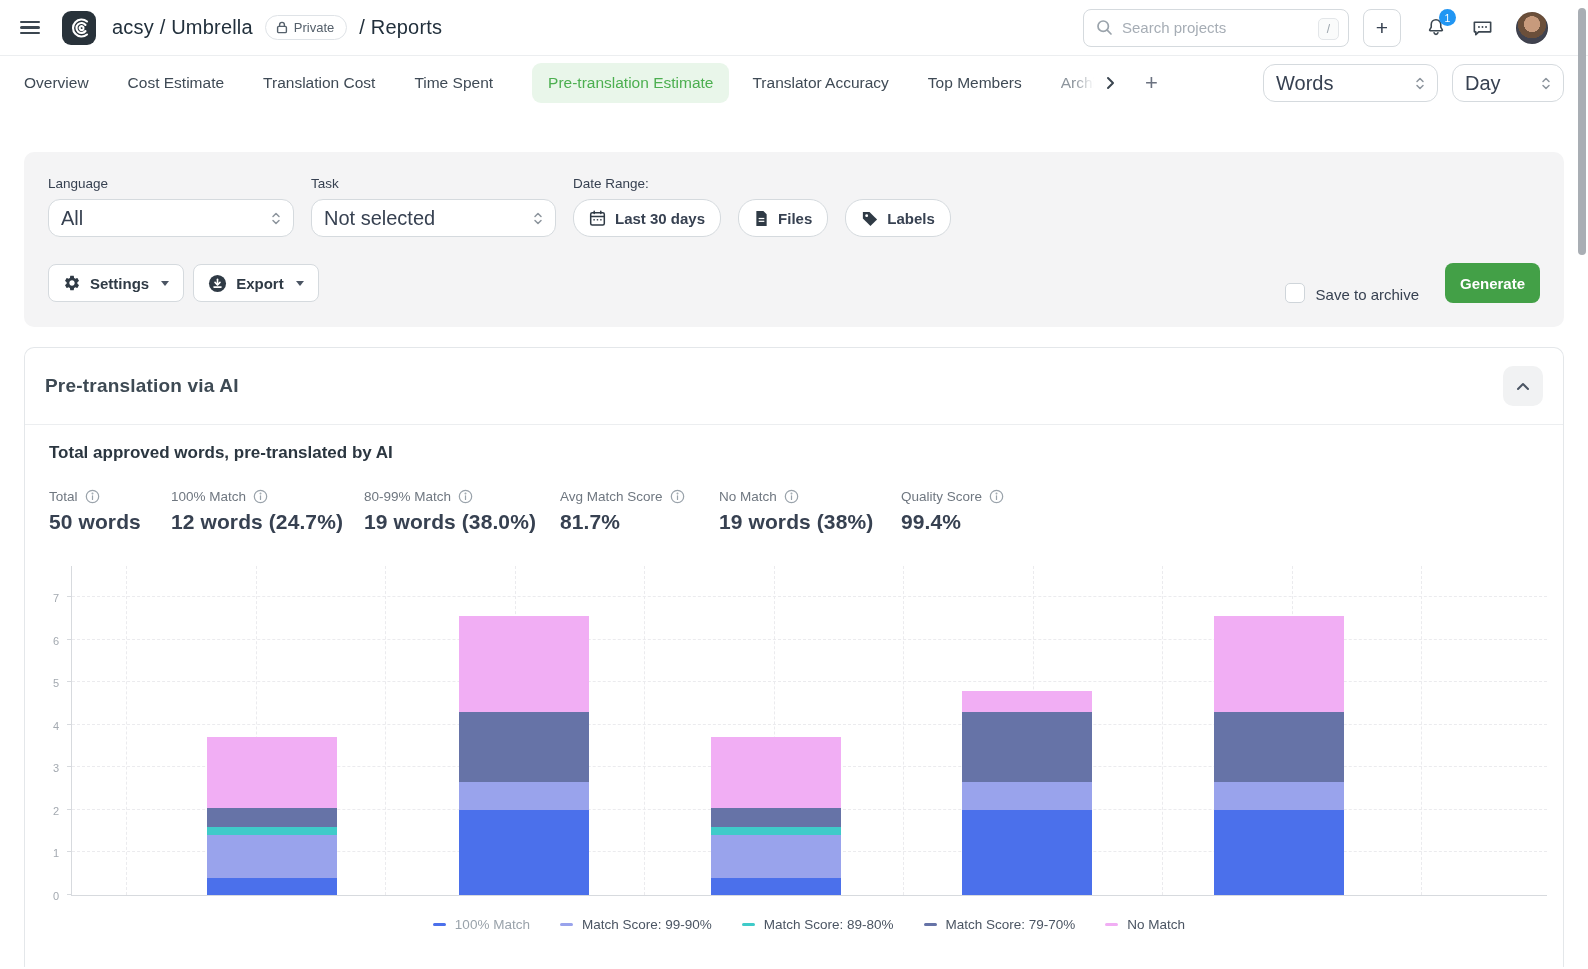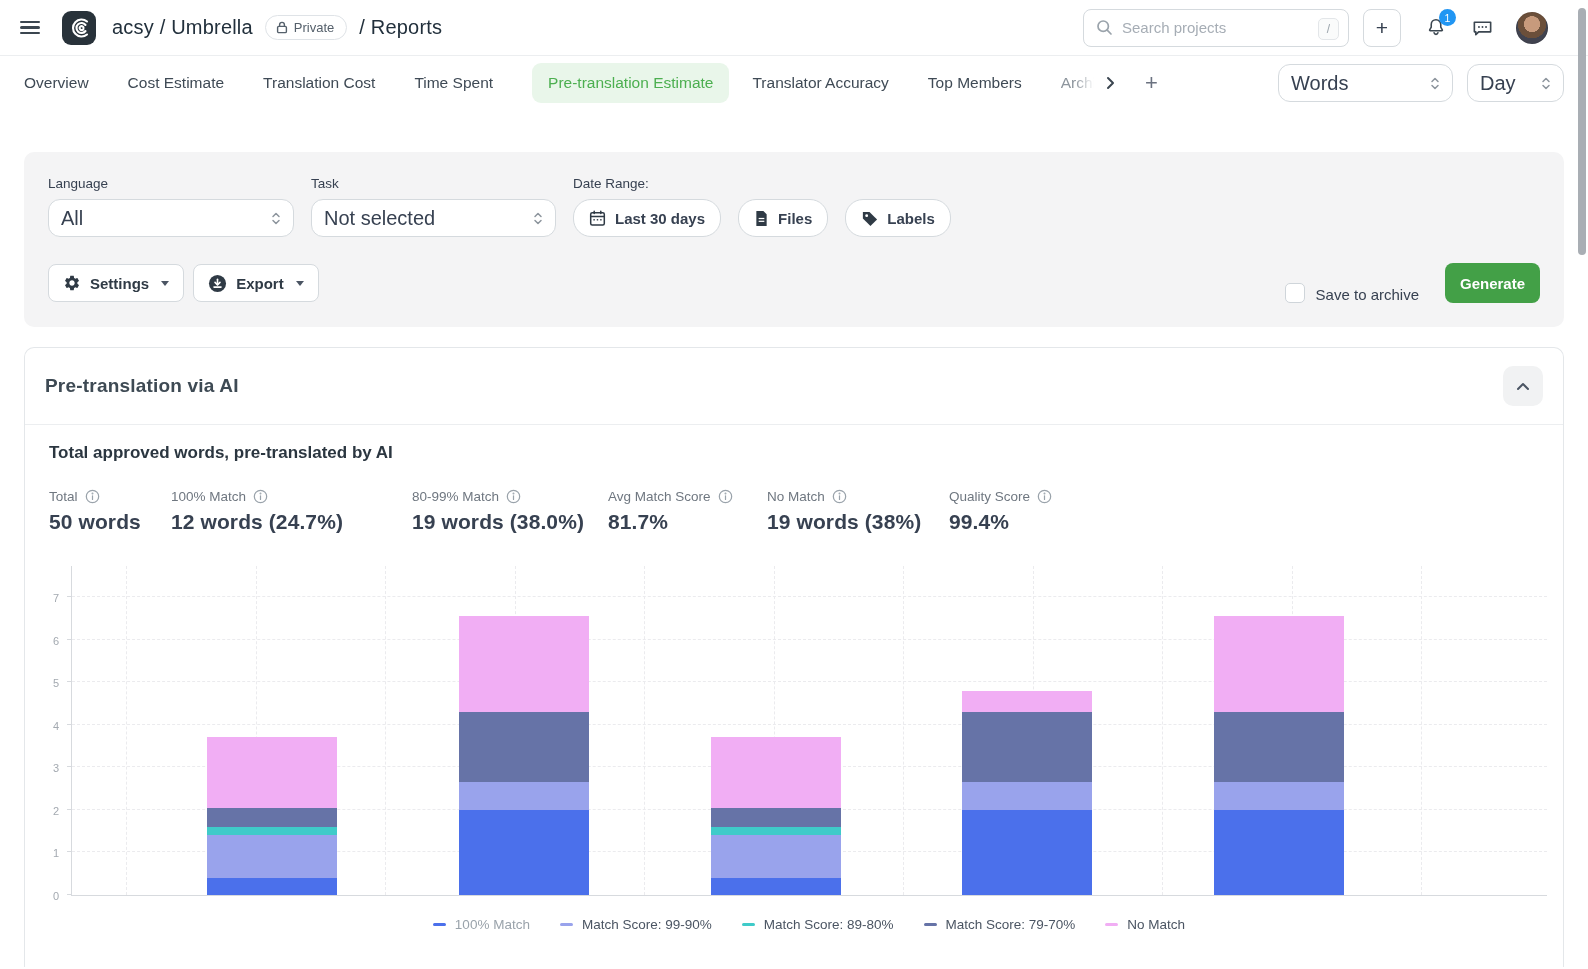--- a/index.html
+++ b/index.html
@@ -33,21 +33,21 @@
   .tabbar { display:flex; align-items:center; height:54px; padding:0 24px; }
   .tab { font-size:15.5px; color:#3f4a55; margin-right:39px; white-space:nowrap; cursor:pointer; }
   .tab.active { color:#4caf50; background:#e9f6ea; padding:11px 16px; border-radius:9px; margin-right:23px; }
   .tab.truncated { color:#8d959d; max-width:40px; overflow:hidden; margin-right:10px;
     -webkit-mask-image:linear-gradient(90deg,#000 40%,transparent 95%); mask-image:linear-gradient(90deg,#000 40%,transparent 95%); }
   .tab-more { margin-right:30px; cursor:pointer; display:flex; align-items:center; }
   .tab-add { color:#6b7280; font-size:22px; cursor:pointer; }
   .tab-selects { margin-left:auto; display:flex; gap:14px; }
   .select { height:38px; border:1px solid #d5dade; border-radius:12px; background:#fff; display:flex; align-items:center; justify-content:space-between; padding:0 12px; font-size:20px; color:#374151; cursor:pointer; }
   .select-words { width:175px; }
-  .select-day { width:97px;text-align:right; }
+  .select-day { width:112px;text-align:right; }
 
   
   .filter-card { margin:42px 24px 20px 24px; background:#f4f4f5; border-radius:10px; padding:24px; }
   .filter-row1 { display:flex; align-items:flex-end; gap:17px; }
   .fgroup { display:flex; flex-direction:column; }
   .flabel { font-size:13.5px; color:#374151; margin-bottom:8px; }
   .fselect { width:245px; }
   .fselect2 { width:246px; }
   .fbtn { height:38px; border:1px solid #d5dade; border-radius:18px; background:#fff; display:flex; align-items:center; gap:9px; padding:0 15px; font-size:15px; color:#374151; font-weight:bold; cursor:pointer; }
   .fbtn .cal { margin-top:1px; }
@@ -63,21 +63,21 @@
   .report-card { margin:0 24px; border:1px solid #e4e7ea; border-radius:10px 10px 0 0; border-bottom:none; background:#fff; height:620px; }
   .section-head { display:flex; align-items:center; justify-content:space-between; padding:18px 20px; border-bottom:1px solid #eceef0; }
   .section-title { font-size:19px; font-weight:bold; color:#3e4a54; letter-spacing:.2px; }
   .collapse-btn { width:40px; height:40px; border:none; border-radius:10px; background:#f1f2f3; display:flex; align-items:center; justify-content:center; cursor:pointer; }
   .card-body { padding:18px 16px 0 16px; }
   .subtitle { font-size:17px; font-weight:bold; color:#2b3640; margin-left:8px; }
 
   .stats { display:flex; margin:26px 0 0 8px; }
   .stat { display:flex; flex-direction:column; gap:6px; }
   .stat:nth-child(1){ width:122px; } .stat:nth-child(2){ width:193px; }
-  .stat:nth-child(3){ width:196px;margin-left:48px; } .stat:nth-child(4){ width:159px; }
+  .stat:nth-child(3){ width:196px; } .stat:nth-child(4){ width:159px; }
   .stat:nth-child(5){ width:182px; }
   .stat-label { display:flex; gap:7px; font-size:13.5px; color:#6f7780; }
   .stat-value { font-size:21px; color:#374151; font-weight:600; letter-spacing:.1px; }
 
   
   .chart { position:relative; margin-top:32px; padding-left:30px; }
   .plot { position:relative; height:330px; border-left:1px solid #d7dade; border-bottom:1px solid #d7dade; }
   .ylabels { position:absolute; left:0; top:0; width:26px; height:330px; }
   .ytick { position:absolute; right:8px; font-size:11px; color:#a3a9b0; }
   .ytickmark { position:absolute; left:-5px; width:5px; border-top:1px solid #d7dade; }

